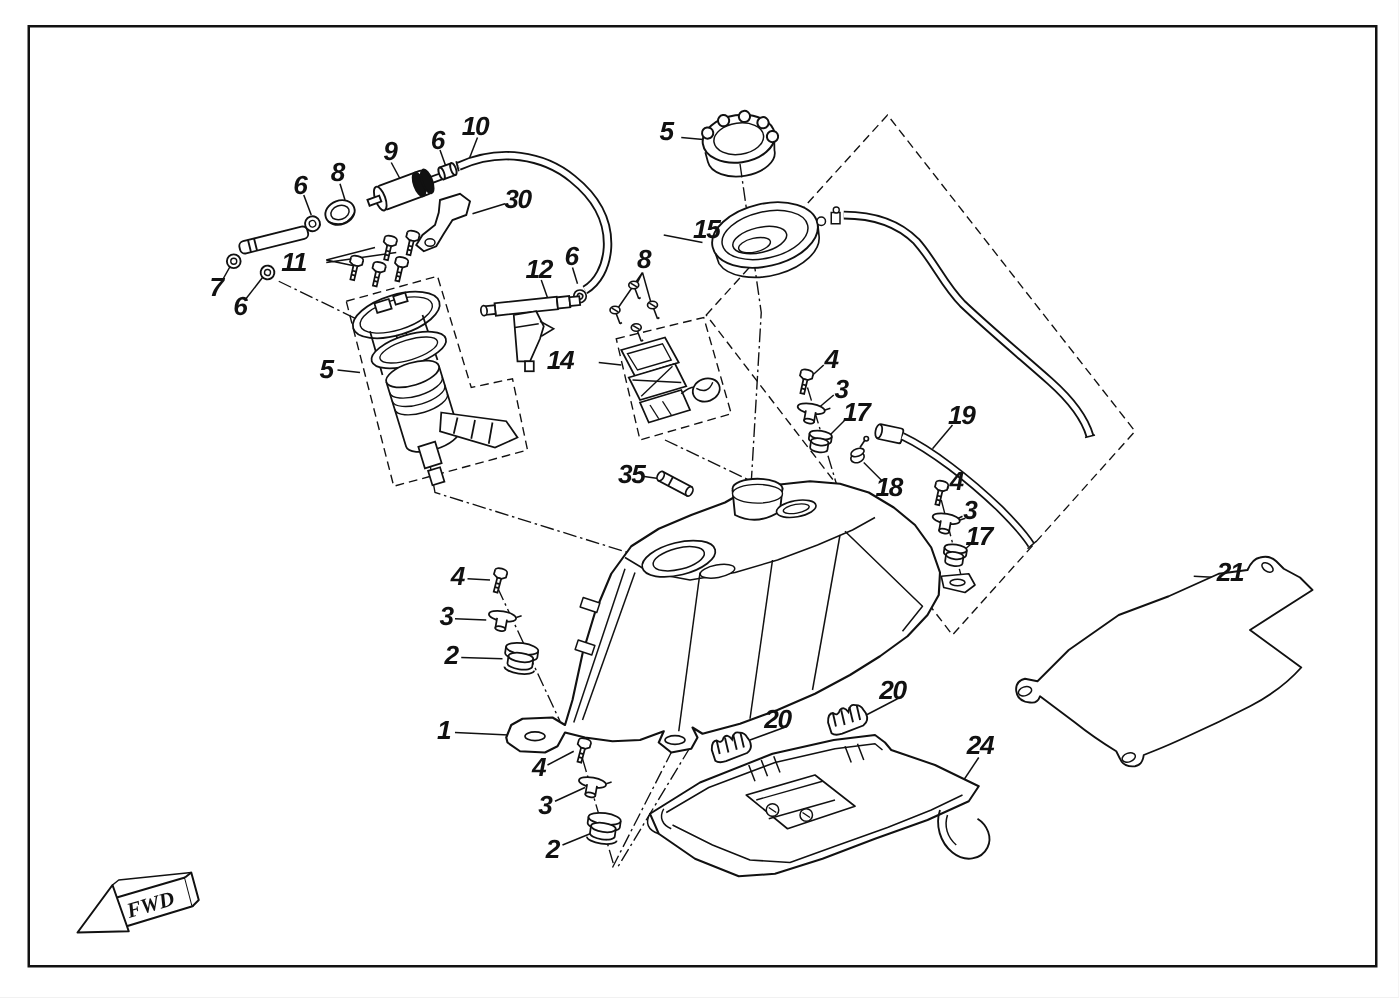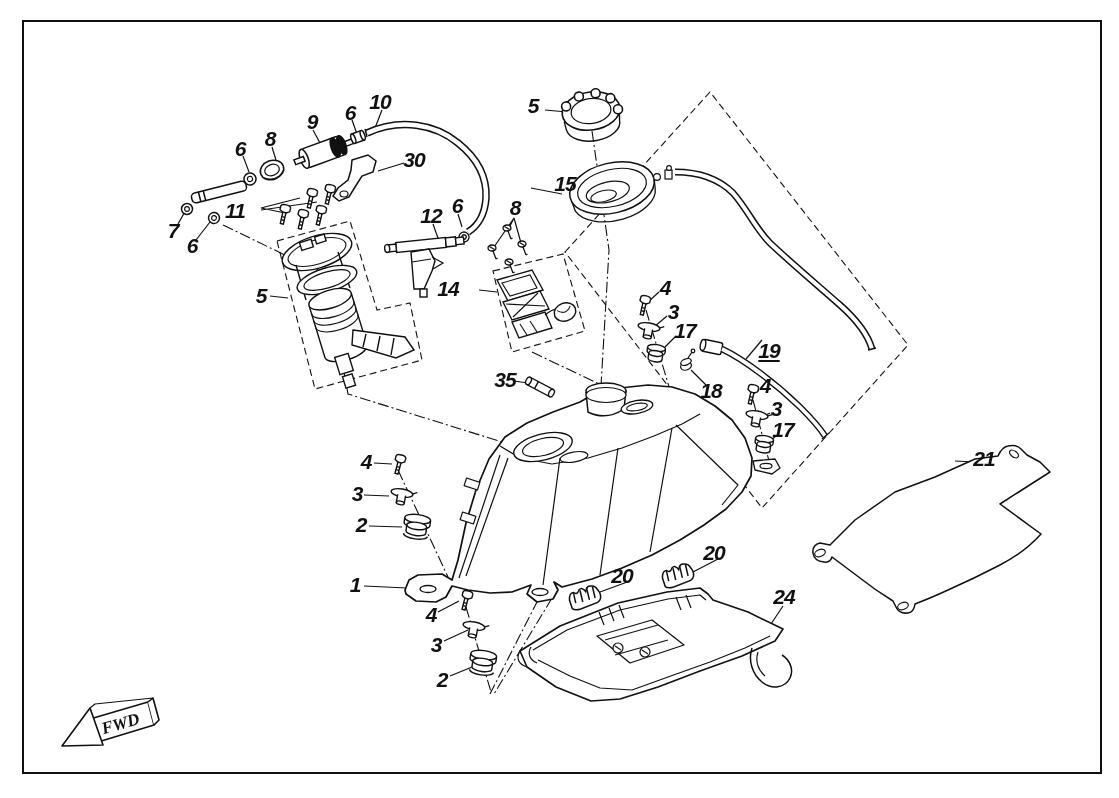--- a/index.html
+++ b/index.html
@@ -403,21 +403,21 @@
       <div class="plabel" style="left: 192px; top: 246px;">6</div>
       <div class="plabel" style="left: 235px; top: 211px; font-style: italic;">11</div>
       <div class="plabel" style="left: 431px; top: 216px;">12</div>
       <div class="plabel" style="left: 457px; top: 206px;">6</div>
       <div class="plabel" style="left: 515px; top: 208px;">8</div>
       <div class="plabel" style="left: 261px; top: 296px;">5</div>
       <div class="plabel" style="left: 448px; top: 289px;">14</div>
       <div class="plabel" style="left: 665px; top: 288px;">4</div>
       <div class="plabel" style="left: 673px; top: 312px;">3</div>
       <div class="plabel" style="left: 685px; top: 331px;">17</div>
-      <div class="plabel" style="left: 769px; top: 351px; text-decoration: underline;">19</div>
+      <div class="plabel" style="left: 769px; top: 333px;">19</div>
       <div class="plabel" style="left: 711px; top: 391px;">18</div>
       <div class="plabel" style="left: 765px; top: 386px;">4</div>
       <div class="plabel" style="left: 776px; top: 409px;">3</div>
       <div class="plabel" style="left: 783px; top: 430px;">17</div>
       <div class="plabel" style="left: 505px; top: 380px;">35</div>
       <div class="plabel" style="left: 366px; top: 462px;">4</div>
       <div class="plabel" style="left: 357px; top: 494px;">3</div>
       <div class="plabel" style="left: 361px; top: 525px;">2</div>
       <div class="plabel" style="left: 355px; top: 585px;">1</div>
       <div class="plabel" style="left: 431px; top: 615px;">4</div>

